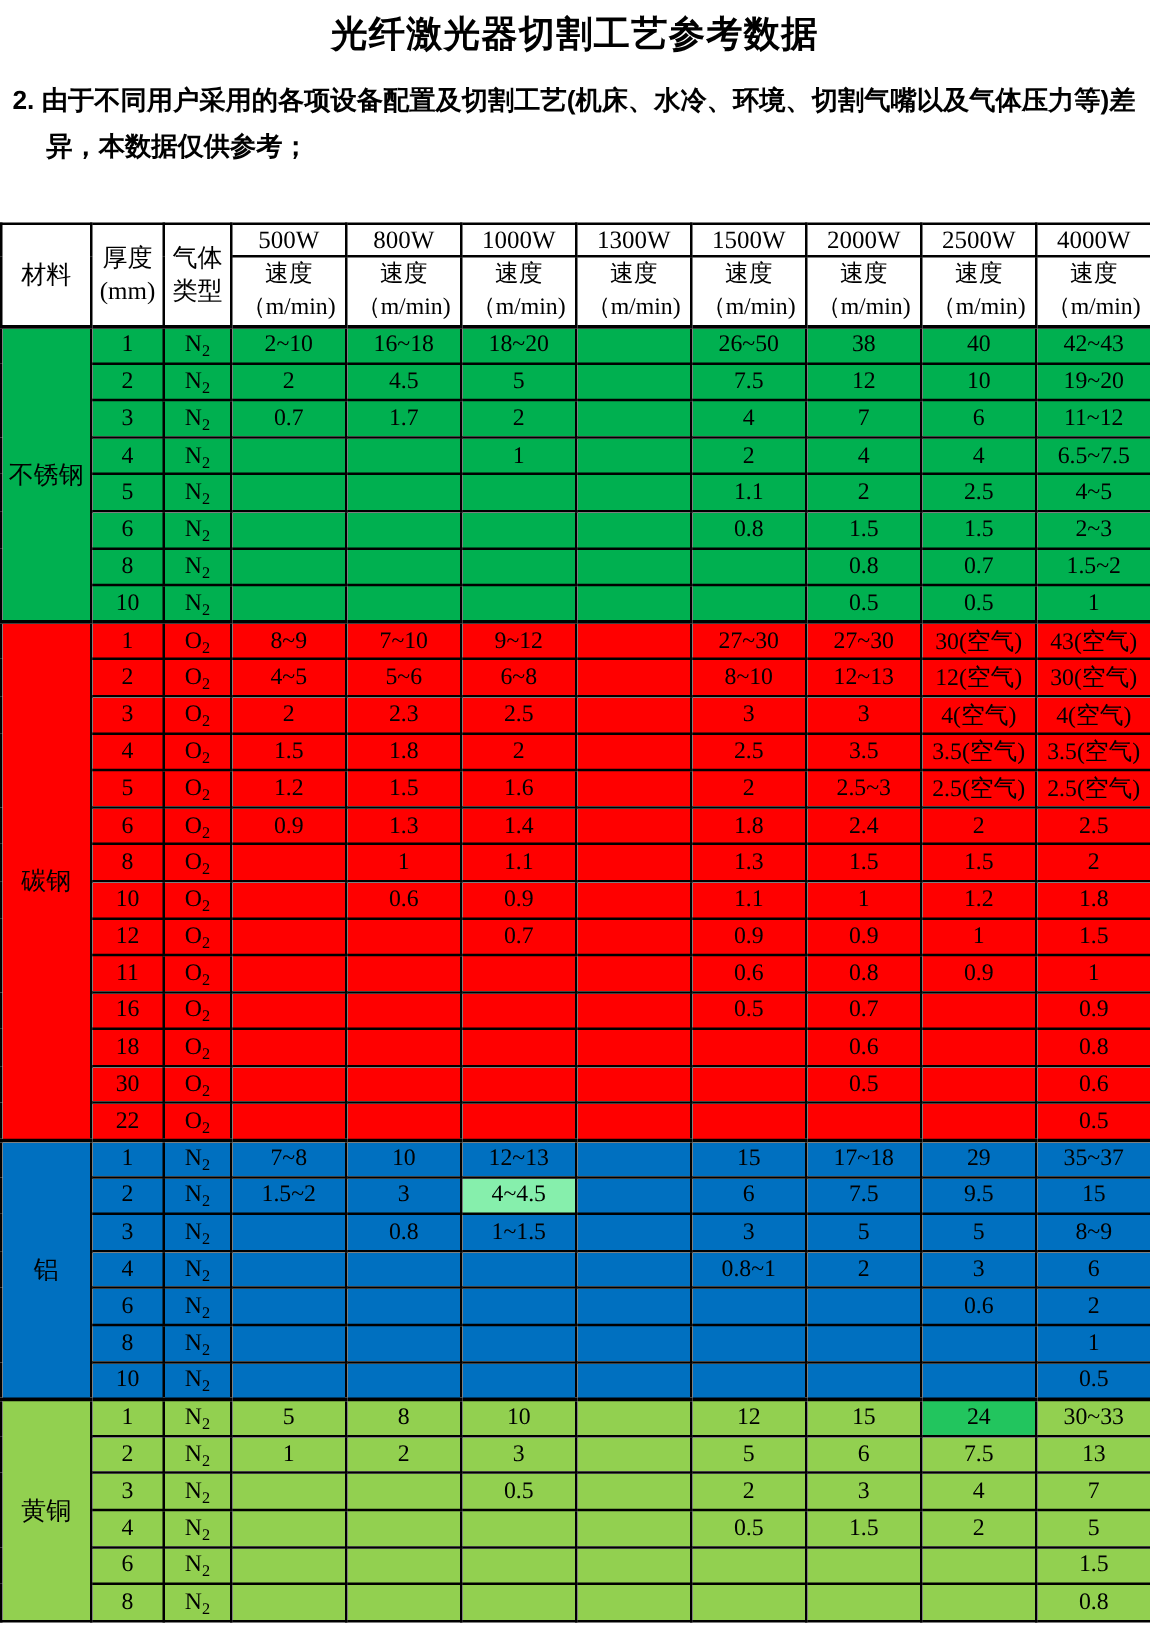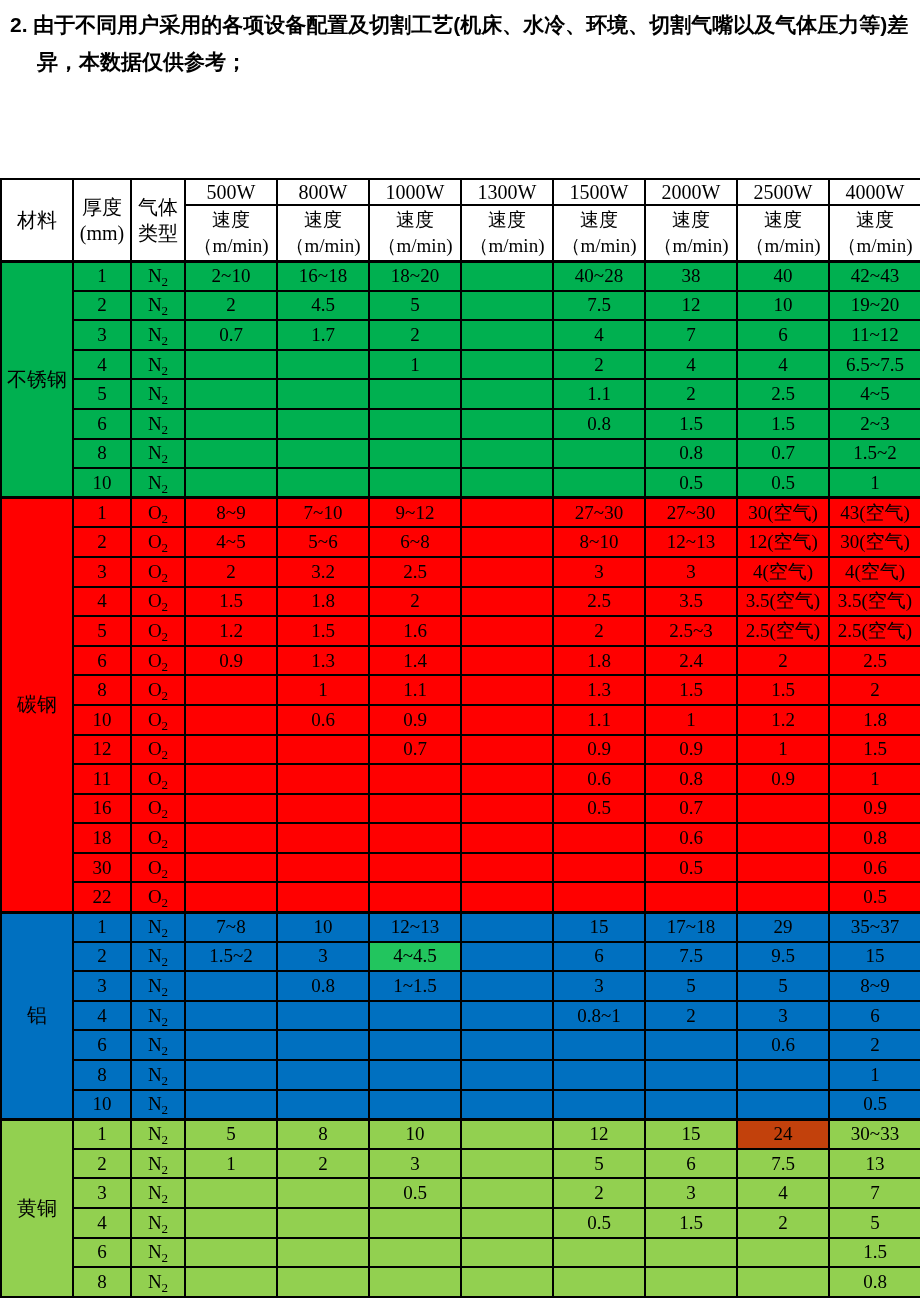--- a/index.html
+++ b/index.html
@@ -50,20 +50,21 @@
   tbody td { font-size: 19px; }
   td.material-cell { font-size: 20px; }
   tr.sec-start td { border-top: 3px solid #000; }
   sub { font-size: 13px; vertical-align: -4px; line-height: 0; }
 </style>
 </head>
 <body>
 
 <div>
   <div class="top">
+    <div class="title">光纤激光器切割工艺参考数据</div>
     <div class="note">2. 由于不同用户采用的各项设备配置及切割工艺(机床、水冷、环境、切割气嘴以及气体压力等)差异，本数据仅供参考；</div>
   </div>
 
   <table class="grid">
     <colgroup>
       <col style="width:72px">
         <col style="width:58px">
         <col style="width:54px">
       <col style="width:92px">
         <col style="width:92px">
@@ -111,21 +112,21 @@
       </thead>
     <tbody>
         <tr class="sec-start">
           <td class="material-cell" rowspan="8" style="background: rgb(0, 176, 80);">不锈钢</td>
           <td style="background: rgb(0, 176, 80);">1</td>
           <td style="background: rgb(0, 176, 80);">N<sub>2</sub></td>
           <td style="background: rgb(0, 176, 80);">2~10</td>
           <td style="background: rgb(0, 176, 80);">16~18</td>
           <td style="background: rgb(0, 176, 80);">18~20</td>
           <td style="background: rgb(0, 176, 80);"></td>
-          <td style="background: rgb(0, 176, 80);">40~28</td>
+          <td style="background: rgb(0, 176, 80);">26~50</td>
           <td style="background: rgb(0, 176, 80);">38</td>
           <td style="background: rgb(0, 176, 80);">40</td>
           <td style="background: rgb(0, 176, 80);">42~43</td>
         </tr>
         <tr>
           <td style="background: rgb(0, 176, 80);">2</td>
           <td style="background: rgb(0, 176, 80);">N<sub>2</sub></td>
           <td style="background: rgb(0, 176, 80);">2</td>
           <td style="background: rgb(0, 176, 80);">4.5</td>
           <td style="background: rgb(0, 176, 80);">5</td>
@@ -229,21 +230,21 @@
           <td style="background: rgb(255, 0, 0);"></td>
           <td style="background: rgb(255, 0, 0);">8~10</td>
           <td style="background: rgb(255, 0, 0);">12~13</td>
           <td style="background: rgb(255, 0, 0);">12(空气)</td>
           <td style="background: rgb(255, 0, 0);">30(空气)</td>
         </tr>
         <tr>
           <td style="background: rgb(255, 0, 0);">3</td>
           <td style="background: rgb(255, 0, 0);">O<sub>2</sub></td>
           <td style="background: rgb(255, 0, 0);">2</td>
-          <td style="background: rgb(255, 0, 0);">3.2</td>
+          <td style="background: rgb(255, 0, 0);">2.3</td>
           <td style="background: rgb(255, 0, 0);">2.5</td>
           <td style="background: rgb(255, 0, 0);"></td>
           <td style="background: rgb(255, 0, 0);">3</td>
           <td style="background: rgb(255, 0, 0);">3</td>
           <td style="background: rgb(255, 0, 0);">4(空气)</td>
           <td style="background: rgb(255, 0, 0);">4(空气)</td>
         </tr>
         <tr>
           <td style="background: rgb(255, 0, 0);">4</td>
           <td style="background: rgb(255, 0, 0);">O<sub>2</sub></td>
@@ -387,21 +388,21 @@
           <td style="background: rgb(0, 112, 192);">15</td>
           <td style="background: rgb(0, 112, 192);">17~18</td>
           <td style="background: rgb(0, 112, 192);">29</td>
           <td style="background: rgb(0, 112, 192);">35~37</td>
         </tr>
         <tr>
           <td style="background: rgb(0, 112, 192);">2</td>
           <td style="background: rgb(0, 112, 192);">N<sub>2</sub></td>
           <td style="background: rgb(0, 112, 192);">1.5~2</td>
           <td style="background: rgb(0, 112, 192);">3</td>
-          <td style="background: #22c55e;">4~4.5</td>
+          <td style="background: #86efac;">4~4.5</td>
           <td style="background: rgb(0, 112, 192);"></td>
           <td style="background: rgb(0, 112, 192);">6</td>
           <td style="background: rgb(0, 112, 192);">7.5</td>
           <td style="background: rgb(0, 112, 192);">9.5</td>
           <td style="background: rgb(0, 112, 192);">15</td>
         </tr>
         <tr>
           <td style="background: rgb(0, 112, 192);">3</td>
           <td style="background: rgb(0, 112, 192);">N<sub>2</sub></td>
           <td style="background: rgb(0, 112, 192);"></td>
@@ -464,21 +465,21 @@
         <tr class="sec-start">
           <td class="material-cell" rowspan="6" style="background: rgb(146, 208, 80);">黄铜</td>
           <td style="background: rgb(146, 208, 80);">1</td>
           <td style="background: rgb(146, 208, 80);">N<sub>2</sub></td>
           <td style="background: rgb(146, 208, 80);">5</td>
           <td style="background: rgb(146, 208, 80);">8</td>
           <td style="background: rgb(146, 208, 80);">10</td>
           <td style="background: rgb(146, 208, 80);"></td>
           <td style="background: rgb(146, 208, 80);">12</td>
           <td style="background: rgb(146, 208, 80);">15</td>
-          <td style="background: #c2410c;">24</td>
+          <td style="background: #22c55e;">24</td>
           <td style="background: rgb(146, 208, 80);">30~33</td>
         </tr>
         <tr>
           <td style="background: rgb(146, 208, 80);">2</td>
           <td style="background: rgb(146, 208, 80);">N<sub>2</sub></td>
           <td style="background: rgb(146, 208, 80);">1</td>
           <td style="background: rgb(146, 208, 80);">2</td>
           <td style="background: rgb(146, 208, 80);">3</td>
           <td style="background: rgb(146, 208, 80);"></td>
           <td style="background: rgb(146, 208, 80);">5</td>

